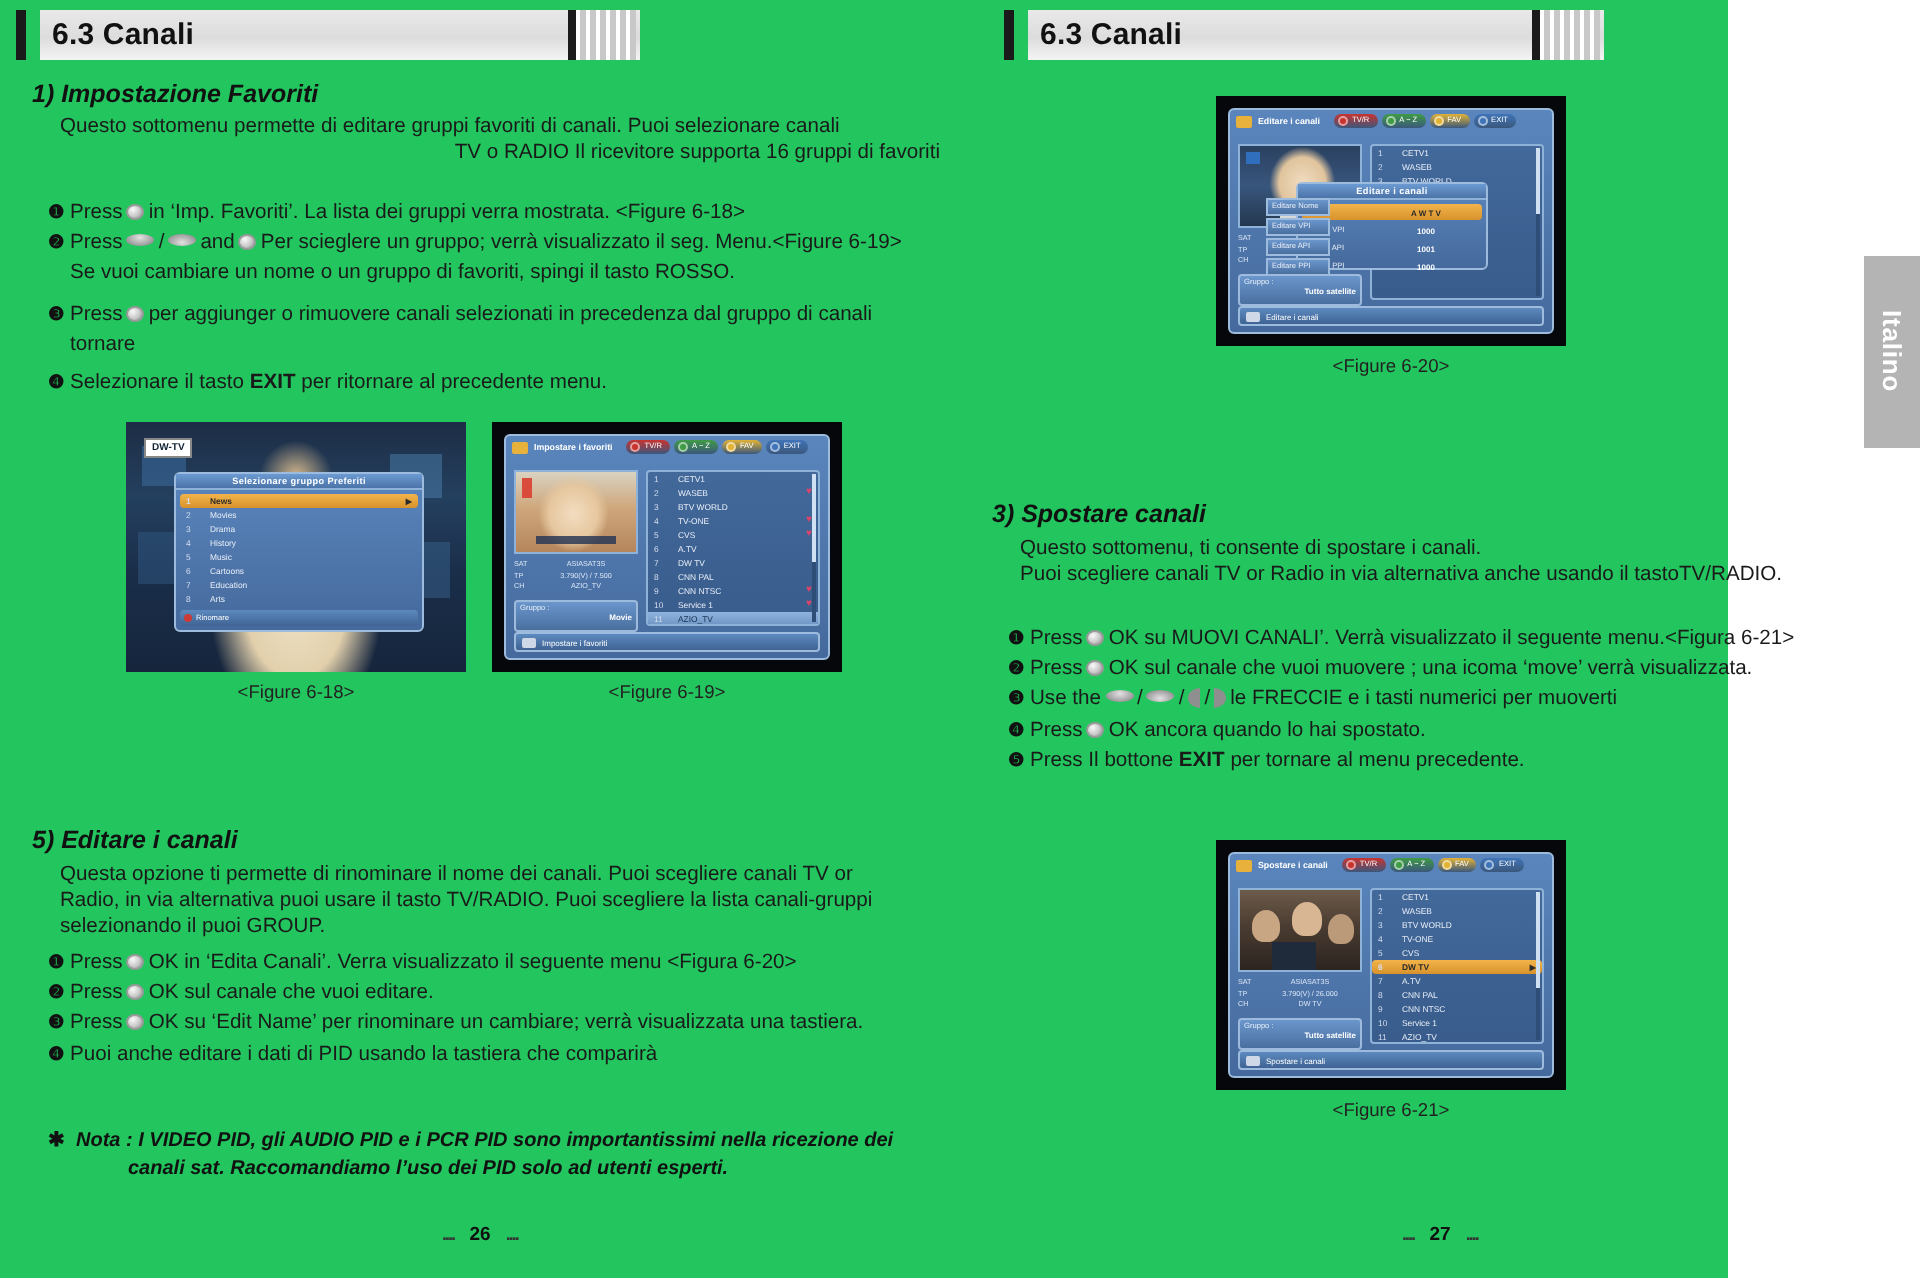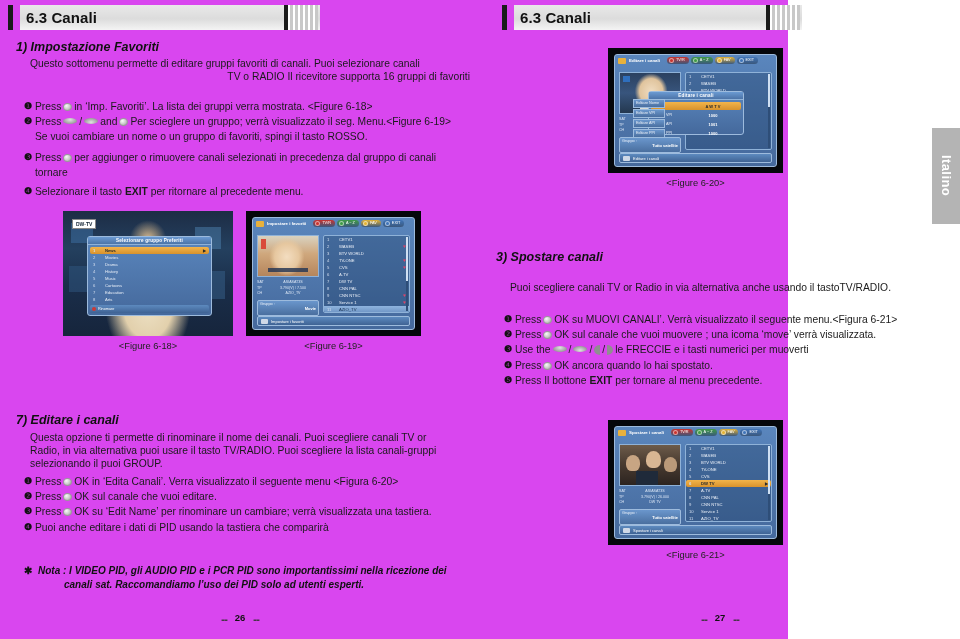--- a/index.html
+++ b/index.html
@@ -5,22 +5,22 @@
   * { box-sizing: border-box; }
   html, body {
     margin: 0; padding: 0;
     width: 960px; height: 639px;
     background: #ffffff;
     font-family: "Liberation Sans", sans-serif;
     overflow: hidden;
   }
   .page {
     position: relative;
-    width: 788px; height: 639px;
-    background: #d946ef;
+    width: 864px; height: 639px;
+    background: #22c55e;
   }
 
   
   .sheet { position: absolute; top: 0; }
   .sheet.left  { left: 0;   width: 480px; height: 639px; }
   .sheet.right { left: 480px; width: 480px; height: 639px; }
 
   
   .header {
     position: absolute; top: 5px; height: 25px;
@@ -422,21 +422,21 @@
 
           <div style="position:absolute;left:4px;right:4px;bottom:3px;height:10px;background:linear-gradient(to bottom,#5d8abf,#3f6394);border:1px solid #9dbbdd;border-radius:2px;display:flex;align-items:center;gap:3px;padding:0 3px;">
             <span style="width:7px;height:5px;background:#cfd8e6;border-radius:1px;display:inline-block;"></span>
             <span style="font-size:4px;color:#fff;">Impostare i favoriti</span>
           </div>
         </div>
       </div>
       <div class="caption">&lt;Figure 6-19&gt;</div>
     </div>
 
-    <h2 class="h2" style="position:absolute; left:16px; top:413px;">7) Editare i canali</h2>
+    <h2 class="h2" style="position:absolute; left:16px; top:413px;">5) Editare i canali</h2>
     <p class="p" style="position:absolute; left:30px; top:431px; width:440px;">Questa opzione ti permette di rinominare il nome dei canali. Puoi scegliere canali TV or</p>
     <p class="p" style="position:absolute; left:30px; top:444px; width:440px;">Radio, in via alternativa puoi usare il tasto TV/RADIO. Puoi scegliere la lista canali-gruppi</p>
     <p class="p" style="position:absolute; left:30px; top:457px; width:440px;">selezionando il puoi GROUP.</p>
 
     <div style="position:absolute; left:24px; top:474px; width:450px;">
       <div class="li">
         <span class="num">❶</span>
         <span class="txt"><span>Press</span><span class="key-ok"></span><span>OK in ‘Edita Canali’. Verra visualizzato il seguente menu &lt;Figura 6-20&gt;</span></span>
       </div>
       <div class="li">
@@ -600,20 +600,21 @@
               <div style="height:9px;font-size:3.8px;color:#e8eef7;background:linear-gradient(to bottom,#6a96cc,#4a6f9f);border:1px solid #9dbbdd;margin-bottom:1px;padding-left:2px;line-height:7px;">Editare VPI</div>
               <div style="height:9px;font-size:3.8px;color:#e8eef7;background:linear-gradient(to bottom,#6a96cc,#4a6f9f);border:1px solid #9dbbdd;margin-bottom:1px;padding-left:2px;line-height:7px;">Editare API</div>
               <div style="height:9px;font-size:3.8px;color:#e8eef7;background:linear-gradient(to bottom,#6a96cc,#4a6f9f);border:1px solid #9dbbdd;margin-bottom:1px;padding-left:2px;line-height:7px;">Editare PPI</div>
             </div>
           </div>
       </div>
       <div class="caption">&lt;Figure 6-20&gt;</div>
     </div>
 
     <h2 class="h2" style="position:absolute; left:16px; top:250px;">3) Spostare canali</h2>
+    <p class="p" style="position:absolute; left:30px; top:268px; width:440px;">Questo sottomenu, ti consente di spostare i canali.</p>
     <p class="p" style="position:absolute; left:30px; top:281px; width:440px;">Puoi scegliere canali TV or Radio in via alternativa anche usando il tastoTV/RADIO.</p>
 
     <div style="position:absolute; left:24px; top:312px; width:450px;">
       <div class="li">
         <span class="num">❶</span>
         <span class="txt"><span>Press</span><span class="key-ok"></span><span>OK su MUOVI CANALI’. Verrà visualizzato il seguente menu.&lt;Figura 6-21&gt;</span></span>
       </div>
       <div class="li">
         <span class="num">❷</span>
         <span class="txt"><span>Press</span><span class="key-ok"></span><span>OK sul canale che vuoi muovere ; una icoma ‘move’ verrà visualizzata.</span></span>

